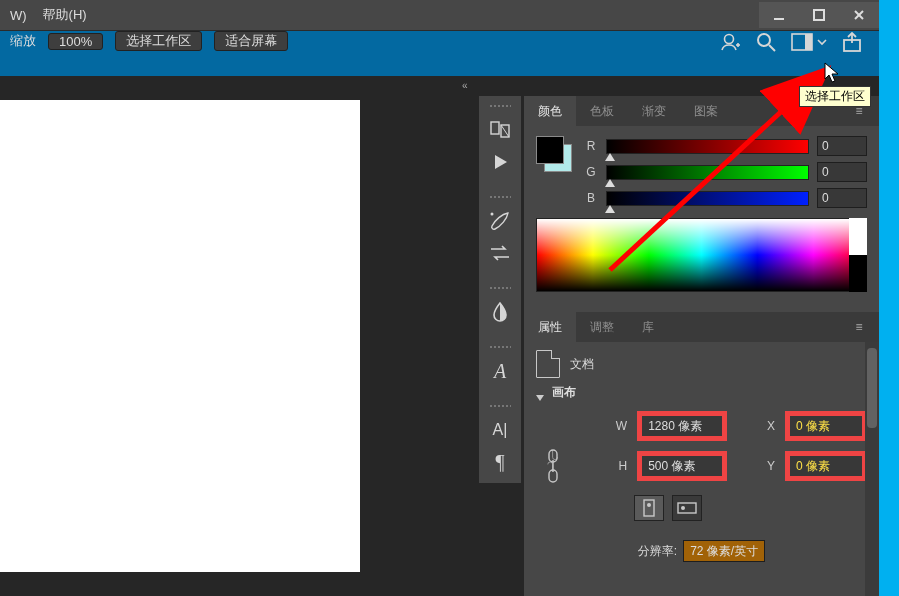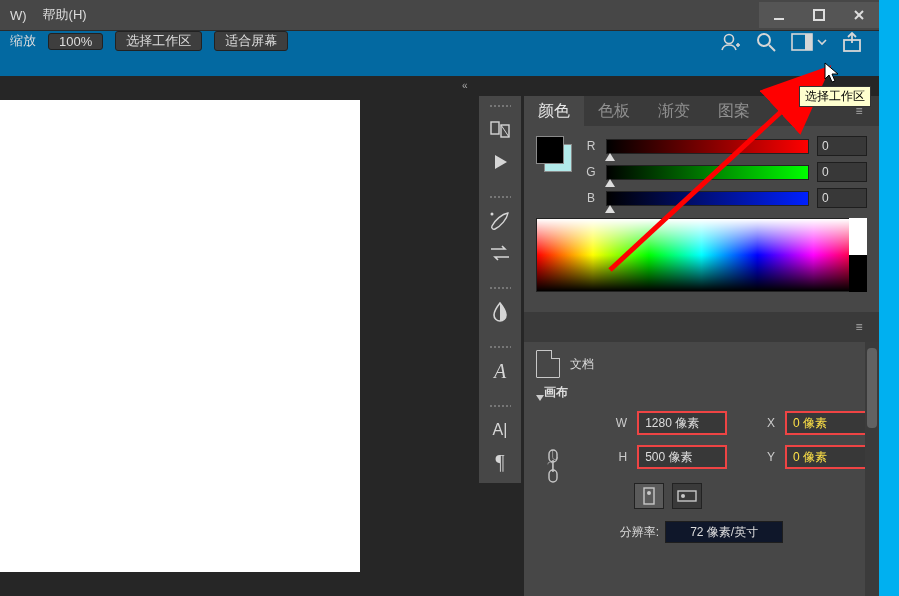--- a/index.html
+++ b/index.html
@@ -33,21 +33,21 @@
   .vstrip{position:absolute;right:358px;top:20px;width:42px;background:#474747;display:flex;flex-direction:column;align-items:center;padding:6px 0;gap:2px}
   .vstrip .vgrip{width:22px;height:5px;margin:2px 0 4px;background-image:radial-gradient(circle,#777 0.8px,transparent 0.8px);background-size:4px 4px}
   .vitem{width:32px;height:30px;display:flex;align-items:center;justify-content:center;color:#d6d6d6}
   .vitem svg{display:block}
   .vstrip .vgap{height:12px}
 
   
   .panels{position:absolute;right:0;top:20px;width:355px;bottom:0;background:#474747;display:flex;flex-direction:column}
   .phead{height:30px;display:flex;align-items:center;background:#3a3a3a}
   .tabs{display:flex;height:100%}
-  .tab{padding:8px 14px;display:flex;align-items:center;color:#8f8f8f;font-size:16px}
+  .tab{padding:8px 14px;display:flex;align-items:center;color:#8f8f8f;font-size:12px}
   .tab.active{background:#474747;color:#e6e6e6}
   .flex1{flex:1}
   .hamb{width:24px;text-align:center;color:#aaa;padding-right:8px}
 
   
   .colorbody{padding:10px 12px 12px 12px}
   .swatchcol{float:left;width:42px}
   .swbox{position:relative;width:36px;height:36px}
   .fgbox{position:absolute;top:0;left:0;width:26px;height:26px;background:#000;border:1px solid #8a8a8a}
   .bgbox{position:absolute;bottom:0;right:0;width:26px;height:26px;background:#b2eaea;border:1px solid #8a8a8a}
@@ -66,32 +66,32 @@
       linear-gradient(to right, #ff0000 0%, #ffff00 17%, #00ff00 34%, #00ffff 50%, #0000ff 67%, #ff00ff 84%, #ff0000 100%)}
   .spec-side{position:absolute;right:-1px;top:-1px;width:18px;height:74px;display:flex;flex-direction:column}
   .spec-side div:first-child{flex:1;background:#fff}
   .spec-side div:last-child{flex:1;background:#000}
 
   
   .propsbody{padding:8px 12px 0 12px;position:relative;flex:1;overflow:hidden}
   .docrow{display:flex;align-items:center;gap:10px;margin-bottom:4px;color:#ddd}
   .docicon{width:22px;height:26px;border:1.5px solid #c8c8c8;border-radius:1px;position:relative}
   .docicon:before{content:"";position:absolute;top:-1px;right:-1px;width:8px;height:8px;background:#474747;border-left:1.5px solid #c8c8c8;border-bottom:1.5px solid #c8c8c8}
-  .sect{display:flex;align-items:flex-end;color:#ddd;font-weight:bold;margin:6px 0 10px}
+  .sect{display:flex;align-items:flex-end;gap:8px;color:#ddd;font-weight:bold;margin:6px 0 10px}
   .chevd{width:0;height:0;border-left:4px solid transparent;border-right:4px solid transparent;border-top:6px solid #ccc}
   .dimgrid{display:grid;grid-template-columns:auto 90px auto 82px;gap:10px 10px;align-items:center;margin-left:50px}
   .dlab{color:#ccc;text-align:right}
-  .dinp{height:20px;background:#383838;border:2px solid #ef4444;color:#ddd;padding:0 6px;display:flex;align-items:center;font-size:12px;white-space:nowrap}
+  .dinp{height:20px;background:#383838;border:5px solid #ef4444;color:#ddd;padding:0 6px;display:flex;align-items:center;font-size:12px;white-space:nowrap}
   .dinp.dis{color:#fde047}
   .link{position:absolute;left:22px;top:102px;color:#c8c8c8}
   .orient{display:flex;gap:8px;margin:14px 0 0 98px}
   .obtn{width:28px;height:24px;background:#3a3a3a;border:1px solid #222;display:flex;align-items:center;justify-content:center;color:#c8c8c8}
   .obtn.active{background:#5a5a5a}
-  .resrow{margin-top:12px;text-align:center;color:#ddd;display:flex;justify-content:center;align-items:center;gap:6px}
-  .resval{background:#0f172a;border:1px solid #1e1e1e;padding:0 24px;height:20px;display:flex;align-items:center}
+  .resrow{margin-top:19px;text-align:center;color:#ddd;display:flex;justify-content:center;align-items:center;gap:6px}
+  .resval{background:#a16207;border:1px solid #1e1e1e;padding:0 6px;height:20px;display:flex;align-items:center}
   .vscroll{position:absolute;right:0;top:0;width:14px;bottom:0;background:#3b3b3b}
   .vscroll .th{position:absolute;top:6px;left:2px;right:2px;height:80px;background:#626262;border-radius:4px}
 
   
   .arrow{position:absolute;pointer-events:none;z-index:40}
 
   
   .tooltip{position:absolute;right:8px;top:86px;background:#ffffcf;border:1px solid #333;color:#000;font-size:12px;padding:1px 5px;z-index:50}
 
   
@@ -260,20 +260,25 @@
         </div>
         <div class="spectrum">
           <div class="spec-side">
               <div></div>
               <div></div>
             </div>
         </div>
       </div>
 
       <div class="phead" style="margin-top:8px">
+        <div class="tabs">
+          <div class="tab active">属性</div>
+          <div class="tab">调整</div>
+          <div class="tab">库</div>
+        </div>
         <div class="flex1"></div>
         <div class="hamb">≡</div>
       </div>
       <div class="propsbody">
         <div class="docrow">
           <div class="docicon"></div>
           <span>文档</span>
         </div>
         <div class="sect">
           <span class="chevd"></span>

